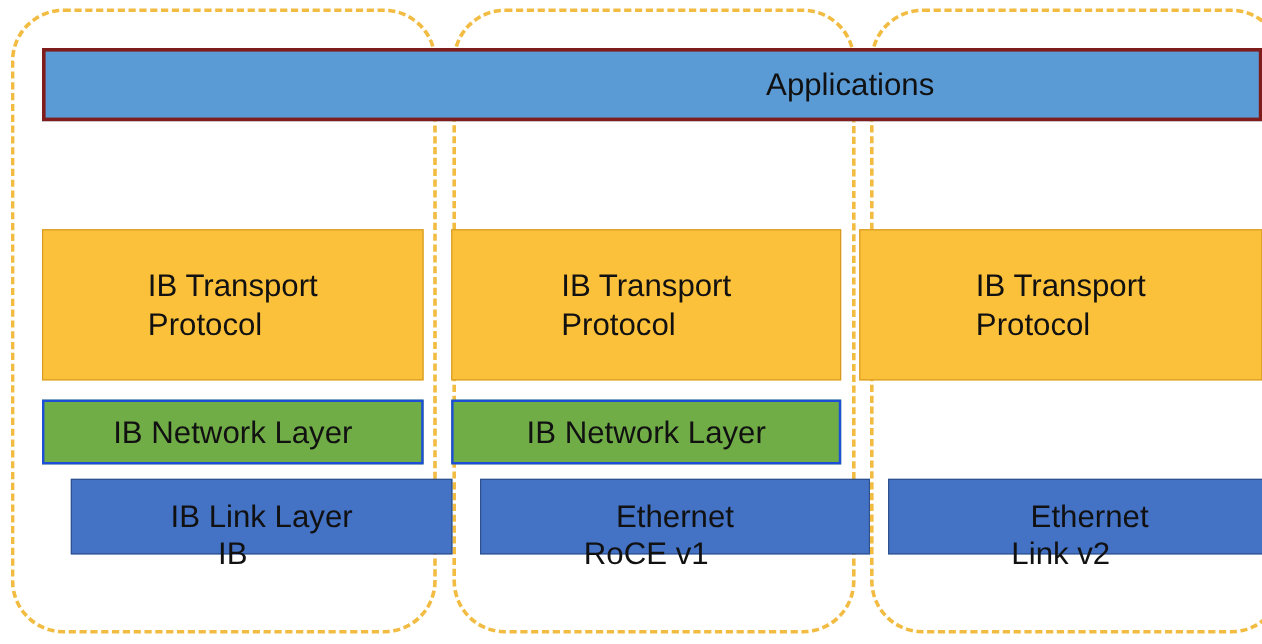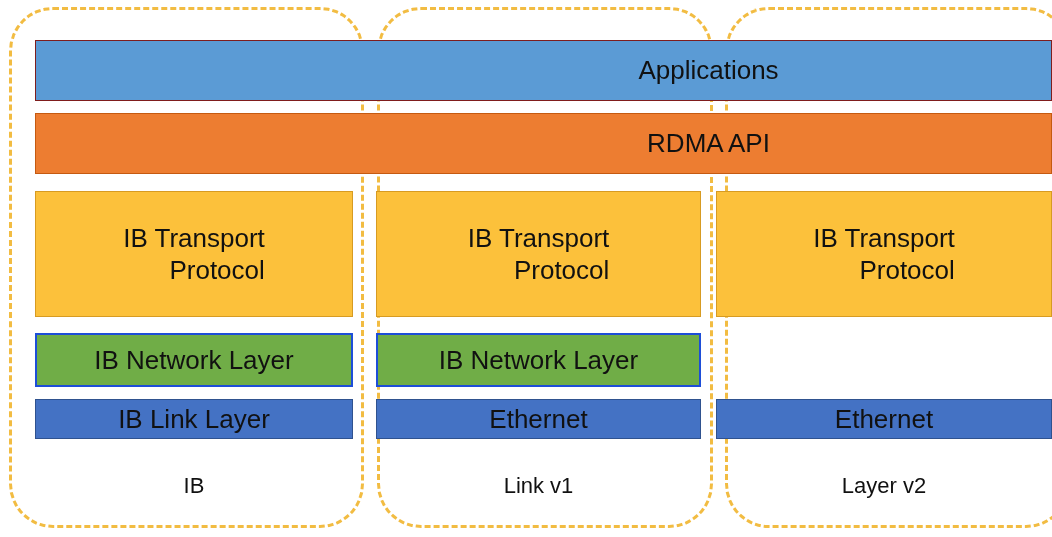--- a/index.html
+++ b/index.html
@@ -27,102 +27,100 @@
   .dash-2 { left: 377px; width: 336px; }
   .dash-3 { left: 725px; width: 345px; } 
 
   
   .bar {
     position: absolute;
     left: 35px;
     width: 1017px;
     height: 61px;
   }
-  .bar-applications { top: 40px;  background: var(--applications, #5B9BD5); border: 1px solid #7f1d1d; text-decoration: underline; }
+  .bar-applications { top: 40px;  background: var(--applications, #5B9BD5); border: 3px solid #7f1d1d; text-decoration: underline; }
   .bar-rdma         { top: 113px; background: var(--rdma, #ED7D31);         border: 1px solid #C55A11; }
   .bar-text {
     position: absolute;
     inset: 0;
     display: flex;
     align-items: center;
     justify-content: center;
     padding-left: 330px; 
     font-size: 26px;
   }
 
   
   .box {
     position: absolute;
     display: flex;
     align-items: center;
     justify-content: center;
-    text-align: right;
+    text-align: left;
     font-size: 26px;
     line-height: 1.25;
   }
   .col-1 { left: 35px;  width: 318px; }
   .col-2 { left: 376px; width: 325px; }
   .col-3 { left: 716px; width: 336px; }
 
   .row-transport {
     top: 191px; height: 126px;
     background: var(--transport, #FCC13B);
     border: 1px solid #D79B22;
     white-space: pre-line;
   }
   .row-network {
     top: 333px; height: 54px;
     background: var(--network, #70AD47);
     border: 2px solid #1d4ed8;
   }
   .row-link {
-    top: 399px; height: 40px;
+    top: 399px; height: 63px;
     background: var(--link, #4472C4);
     border: 1px solid #2F528F;
+    margin-left: 24px;
   }
 
   
   .col-label {
     position: absolute;
-    top: 463px;
+    top: 438px;
     height: 46px;
     display: flex;
     align-items: center;
     justify-content: center;
-    font-size: 22px;
+    font-size: 26px;
   }
 </style>
 </head>
 <body>
 
 <div class="canvas">
 
   <div class="dash dash-1"></div>
   <div class="dash dash-2"></div>
   <div class="dash dash-3"></div>
 
   <div class="bar bar-applications">
     <span class="bar-text">Applications</span>
   </div>
 
-  <div class="bar bar-rdma">
-    <span class="bar-text">RDMA API</span>
-  </div>
 
   <div class="box row-transport col-1">IB Transport
 Protocol</div>
   <div class="box row-transport col-2">IB Transport
 Protocol</div>
   <div class="box row-transport col-3">IB Transport
 Protocol</div>
 
   <div class="box row-network col-1">IB Network Layer</div>
   <div class="box row-network col-2">IB Network Layer</div>
 
   <div class="box row-link col-1">IB Link Layer</div>
   <div class="box row-link col-2">Ethernet</div>
   <div class="box row-link col-3">Ethernet</div>
 
   <div class="col-label col-1">IB</div>
-  <div class="col-label col-2">Link v1</div>
-  <div class="col-label col-3">Layer v2</div>
+  <div class="col-label col-2">RoCE v1</div>
+  <div class="col-label col-3">Link v2</div>
 
 </div>
 
 </body></html>

